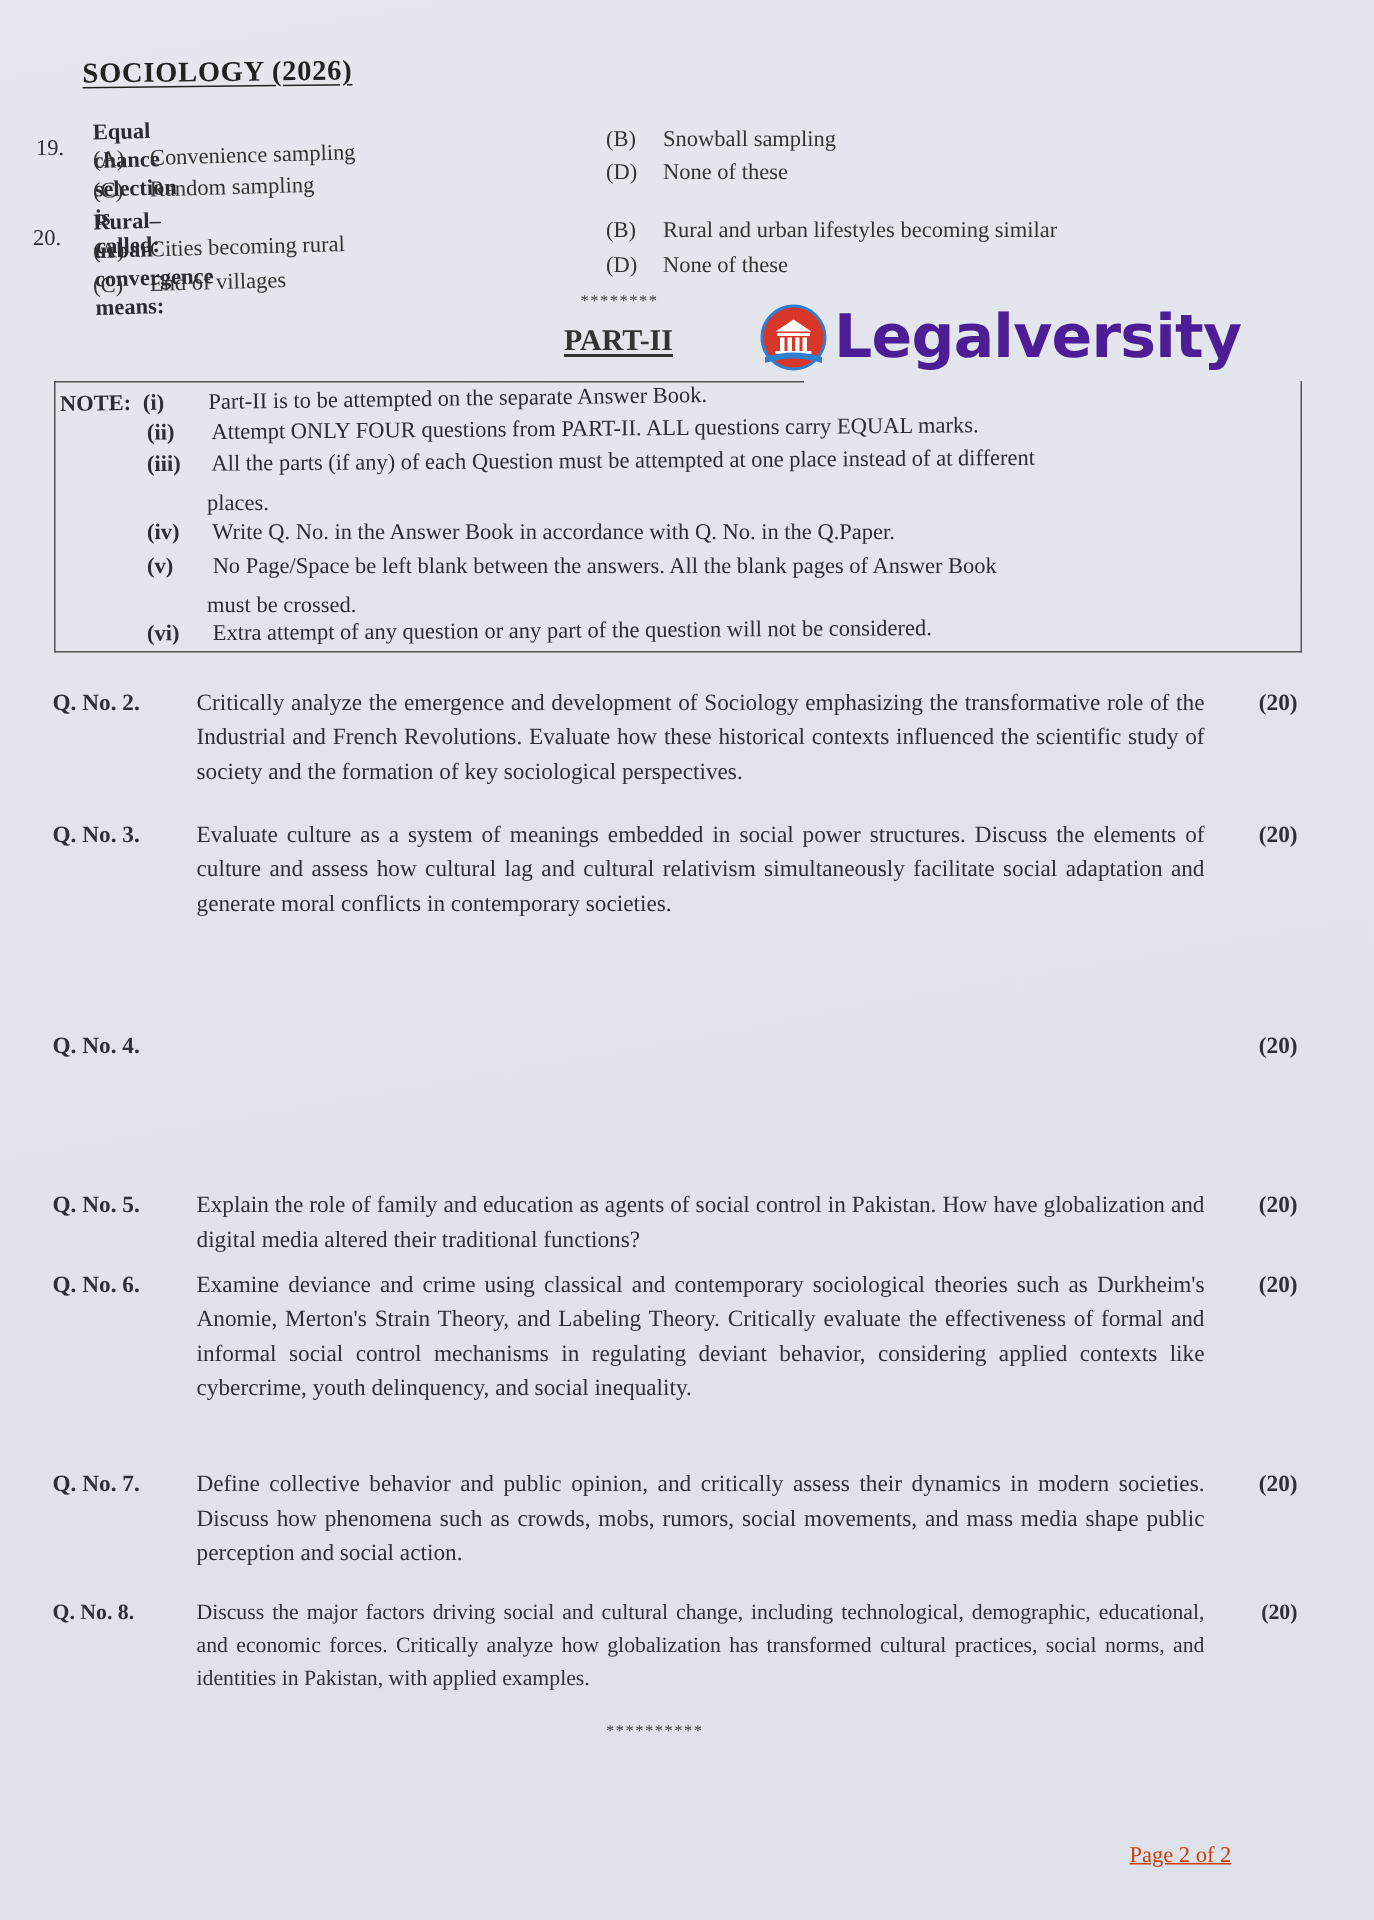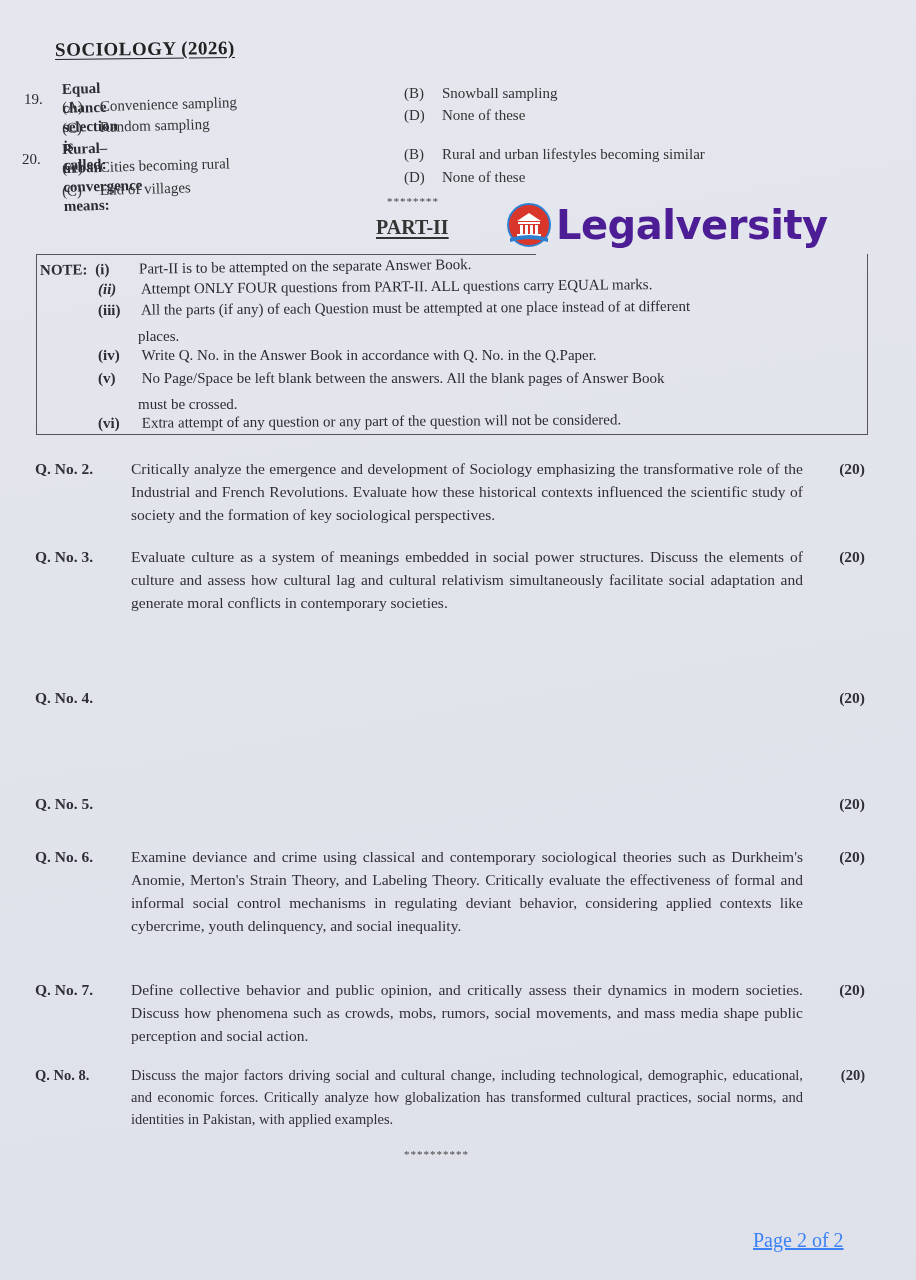--- a/index.html
+++ b/index.html
@@ -36,21 +36,21 @@
     border:1.2px solid #555; border-top:none;
   }
   .note-line { position:absolute; font-size:15px; color:#2c2c33; white-space:nowrap; }
   .note-head { font-weight:bold; }
   .q { position:absolute; left:35px; width:830px; font-size:15.5px; line-height:23px; color:#2f2f38; }
   .q .qno { position:absolute; left:0; top:0; font-weight:bold; width:95px; }
   .q .qbody { position:absolute; left:96px; width:672px; text-align:justify; }
   .q .marks { position:absolute; right:0; top:0; font-weight:bold;text-align:right; }
   .end-stars { left:404px; top:1148px; }
   .pageno {
-    left:753px; top:1229px; font-size:20px; text-decoration:underline; color:#3b82f6;
+    left:753px; top:1229px; font-size:15px; text-decoration:underline; color:#c2410c;
   }
 </style>
 </head>
 <body>
 
 <div class="abs title">SOCIOLOGY (2026)</div>
 
 <div class="abs mcq" style="left:0;top:0;">
   <span class="num" style="left:24px;top:90px;">19.</span>
   <span class="qtext" style="left:63px;top:80px;transform:rotate(-1.6deg);transform-origin:left;">Equal chance selection is called:</span>
@@ -90,21 +90,21 @@
 
 <div class="abs notebox"></div>
 <div class="abs" style="left:36px;top:254px;width:500px;border-top:1.2px solid #555;"></div>
 
 <div class="note-line" style="left:40px;top:262px;transform:rotate(-0.8deg);transform-origin:left;">
   <span class="note-head">NOTE:</span>
   <span style="display:inline-block;width:40px;margin-left:4px;font-weight:bold;">(i)</span>
   <span>Part-II is to be attempted on the separate Answer Book.</span>
 </div>
 <div class="note-line" style="left:98px;top:281px;transform:rotate(-0.5deg);transform-origin:left;">
-  <span style="display:inline-block;width:40px;font-weight:bold;font-style:italic;">(ii)</span>
+  <span style="display:inline-block;width:40px;font-weight:bold;">(ii)</span>
   <span>Attempt ONLY FOUR questions from PART-II. ALL questions carry EQUAL marks.</span>
 </div>
 <div class="note-line" style="left:98px;top:302px;transform:rotate(-0.4deg);transform-origin:left;">
   <span style="display:inline-block;width:40px;font-weight:bold;">(iii)</span>
   <span>All the parts (if any) of each Question must be attempted at one place instead of at different</span>
 </div>
 <div class="note-line" style="left:138px;top:328px;">places.</div>
 <div class="note-line" style="left:98px;top:347px;">
   <span style="display:inline-block;width:40px;font-weight:bold;">(iv)</span>
   <span>Write Q. No. in the Answer Book in accordance with Q. No. in the Q.Paper.</span>
@@ -131,20 +131,21 @@
   <span class="marks">(20)</span>
 </div>
 
 <div class="q" style="top:686px;height:75px;">
   <span class="qno">Q. No. 4.</span>
   <span class="marks">(20)</span>
 </div>
 
 <div class="q" style="top:792px;height:50px;">
   <span class="qno">Q. No. 5.</span>
+  <div class="qbody">Explain the role of family and education as agents of social control in Pakistan. How have globalization and digital media altered their traditional functions?</div>
   <span class="marks">(20)</span>
 </div>
 
 <div class="q" style="top:845px;height:120px;">
   <span class="qno">Q. No. 6.</span>
   <div class="qbody">Examine deviance and crime using classical and contemporary sociological theories such as Durkheim's Anomie, Merton's Strain Theory, and Labeling Theory. Critically evaluate the effectiveness of formal and informal social control mechanisms in regulating deviant behavior, considering applied contexts like cybercrime, youth delinquency, and social inequality.</div>
   <span class="marks">(20)</span>
 </div>
 
 <div class="q" style="top:978px;height:75px;">

